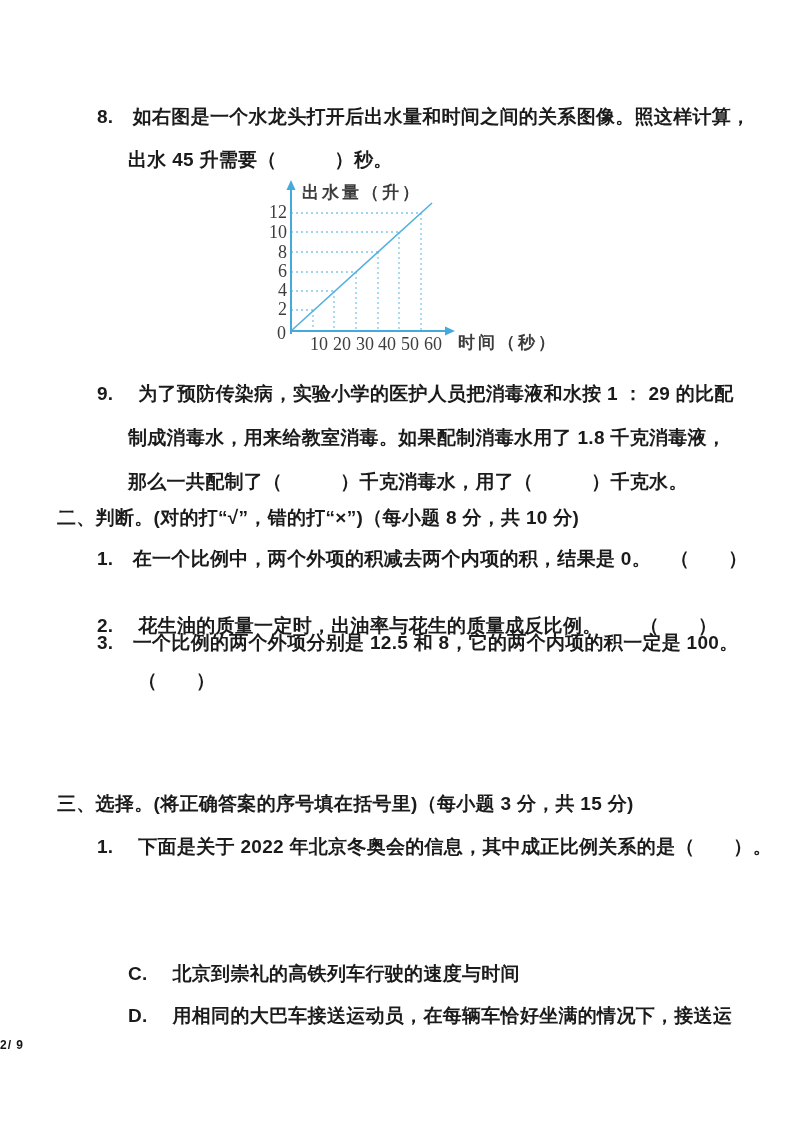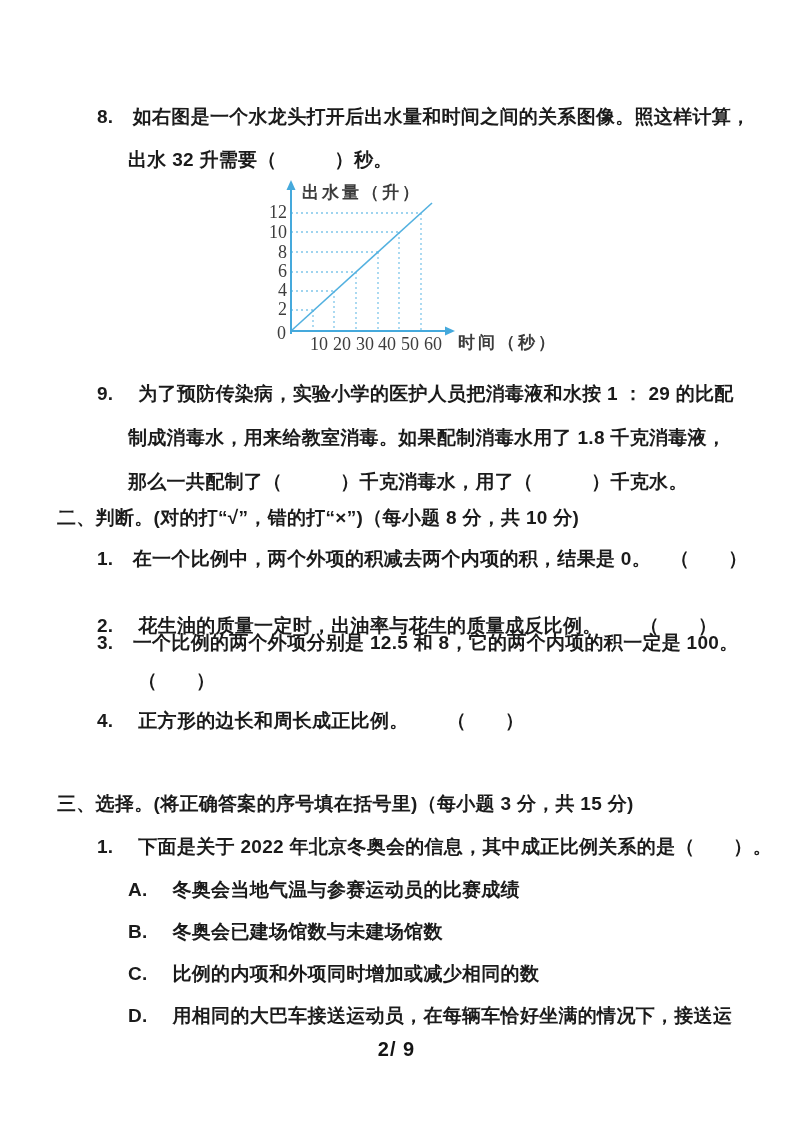--- a/index.html
+++ b/index.html
@@ -18,22 +18,21 @@
     line-height: 26px;
     letter-spacing: 0.3px;
     font-weight: 600;
     white-space: pre;
     color: #1b1b1b;
   }
   .section-header { font-weight: 700; }
   .pagenum {
     position: absolute;
     width: 793px;
-    text-align: center;
-    font-size: 20px;
+    font-size: 12px;
     font-weight: 700;
     letter-spacing: 1px;
     color: #141414;
   }
   .chart-wrap { position: absolute; left: 258px; top: 176px; }
   .ctick {
     font-family: "Liberation Serif", serif;
     font-size: 18px;
     fill: #3d3d3d;
   }
@@ -48,21 +47,21 @@
   .arrowhead { fill: #45a9dc; stroke: none; }
   .gridline { stroke: #7fc6ea; stroke-width: 1.3; stroke-dasharray: 2 3; fill: none; }
   .dataline { stroke: #53b1e0; stroke-width: 1.6; fill: none; }
 </style>
 </head>
 <body>
 
 <div class="page">
 
   <div class="tl" style="left:97px; top:104px;">8.　如右图是一个水龙头打开后出水量和时间之间的关系图像。照这样计算，</div>
-  <div class="tl" style="left:128px; top:147px;">出水 32 升需要（　　　）秒。</div>
+  <div class="tl" style="left:128px; top:147px;">出水 45 升需要（　　　）秒。</div>
 
   <div class="chart-wrap">
     <svg width="330" height="205" viewBox="0 0 330 205">
 
       <g>
         <line class="gridline" x1="33" y1="37" x2="163" y2="37"></line>
         <line class="gridline" x1="33" y1="56" x2="141" y2="56"></line>
         <line class="gridline" x1="33" y1="76" x2="120" y2="76"></line>
         <line class="gridline" x1="33" y1="96" x2="98" y2="96"></line>
         <line class="gridline" x1="33" y1="115" x2="76" y2="115"></line>
@@ -113,24 +112,21 @@
 
   <div class="tl" style="left:97px; top:381px;">9.　 为了预防传染病，实验小学的医护人员把消毒液和水按 1 ： 29 的比配</div>
   <div class="tl" style="left:128px; top:425px;">制成消毒水，用来给教室消毒。如果配制消毒水用了 1.8 千克消毒液，</div>
   <div class="tl" style="left:128px; top:469px;">那么一共配制了（　　　）千克消毒水，用了（　　　）千克水。</div>
 
   <div class="tl section-header" style="left:57px; top:505px;">二、判断。(对的打“√”，错的打“×”)（每小题 8 分，共 10 分)</div>
   <div class="tl" style="left:97px;  top:546px;">1.　在一个比例中，两个外项的积减去两个内项的积，结果是 0。　（　　）</div>
   <div class="tl" style="left:97px;  top:588px;margin-top:25px;">2.　 花生油的质量一定时，出油率与花生的质量成反比例。　　（　　）</div>
   <div class="tl" style="left:97px;  top:630px;">3.　一个比例的两个外项分别是 12.5 和 8，它的两个内项的积一定是 100。</div>
   <div class="tl" style="left:138px; top:668px;">（　　）</div>
-  <div class="tl" style="left:97px;  top:708px;">4.　 正方形的边长和周长成正比例。　　（　　）</div>
 
   <div class="tl section-header" style="left:57px; top:791px;">三、选择。(将正确答案的序号填在括号里)（每小题 3 分，共 15 分)</div>
   <div class="tl" style="left:97px;  top:834px;">1.　 下面是关于 2022 年北京冬奥会的信息，其中成正比例关系的是（　　）。</div>
-  <div class="tl" style="left:128px; top:877px;">A.　 冬奥会当地气温与参赛运动员的比赛成绩</div>
-  <div class="tl" style="left:128px; top:919px;">B.　 冬奥会已建场馆数与未建场馆数</div>
-  <div class="tl" style="left:128px; top:961px;">C.　 比例的内项和外项同时增加或减少相同的数</div>
+  <div class="tl" style="left:128px; top:961px;">C.　 北京到崇礼的高铁列车行驶的速度与时间</div>
   <div class="tl" style="left:128px; top:1003px;">D.　 用相同的大巴车接送运动员，在每辆车恰好坐满的情况下，接送运</div>
 
   <div class="pagenum" style="top:1038px;">2/ 9</div>
 
 </div>
 
 </body></html>

